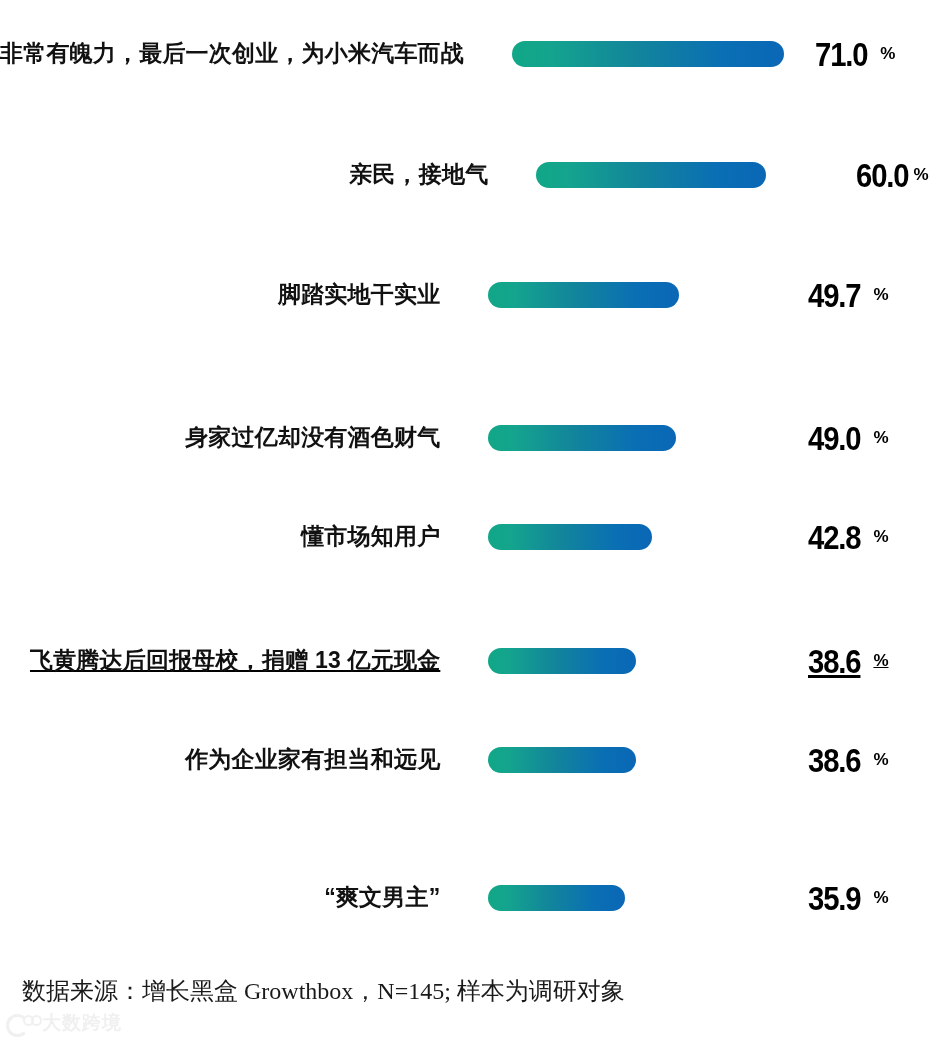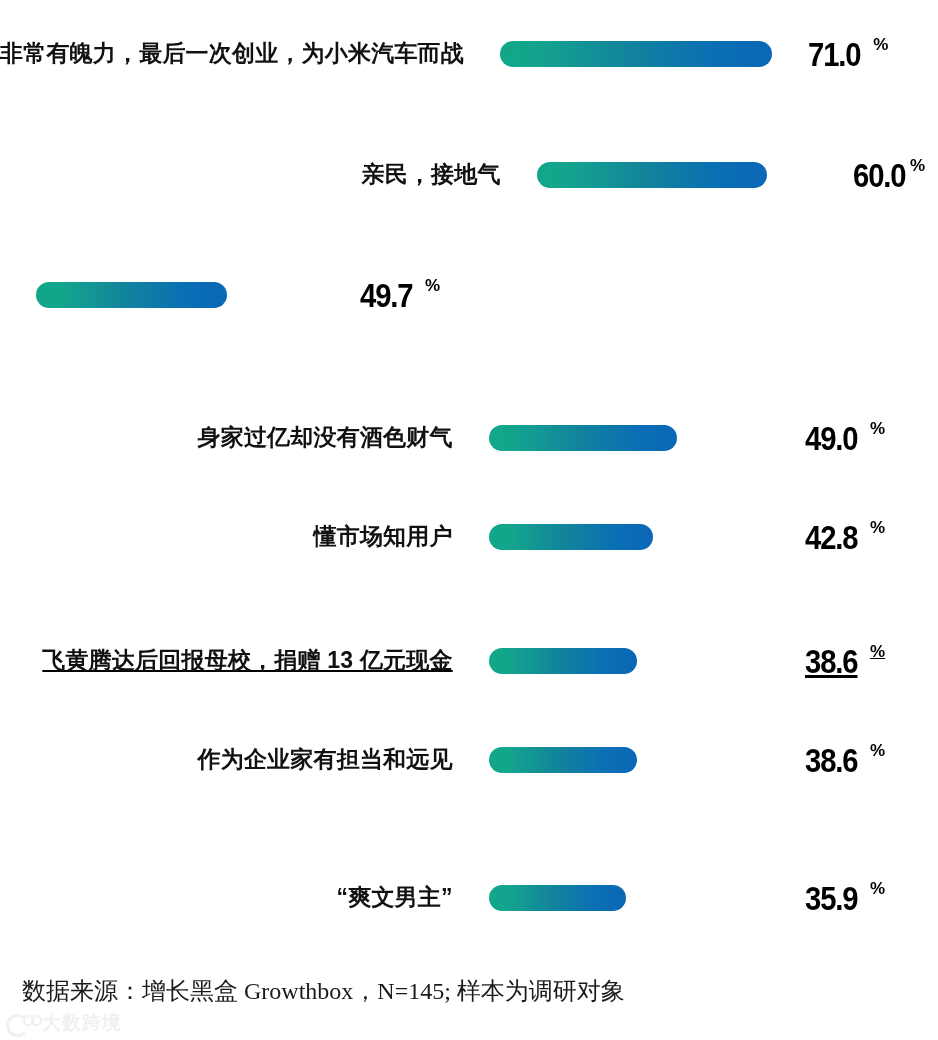--- a/index.html
+++ b/index.html
@@ -24,20 +24,21 @@
     height: 940px;
   }
 
   .row {
     position: absolute;
     left: 0;
     width: 928px;
     height: 60px;
     display: flex;
     align-items: center;
+    gap: 12px;
   }
 
   .row-label {
     width: 464px;
     text-align: right;
     font-size: 23px;
     font-weight: bold;
     color: #111111;
     letter-spacing: 0.2px;
     line-height: 1.1;
@@ -61,21 +62,21 @@
     height: 26px;
     border-radius: 13px;
     background: linear-gradient(90deg, #11a787 0%, #14a48e 14%, #12859b 45%, #0a6fb4 78%, #0a67b6 100%);
   }
 
   .value-zone {
     position: relative;
     width: 126px;
     margin-left: 12px;
     display: flex;
-    align-items: flex-start;
+    align-items: center;
     white-space: nowrap;
   }
 
   .value-num {
     font-size: 34px;
     font-weight: bold;
     color: #000000;
     letter-spacing: -1.3px;
     transform: scaleX(0.86);
     transform-origin: left center;
@@ -158,20 +159,21 @@
       <div class="row-label">亲民，接地气</div>
       <div class="bar-zone">
         <div class="bar" style="width: 230px;"></div>
       </div>
       <div class="value-zone">
         <span class="value-num">60.0</span>
         <span class="value-pct tight">%</span>
       </div>
     </div>
     <div class="row" style="top: 265px;">
+      <div class="row-label">脚踏实地干实业</div>
       <div class="bar-zone">
         <div class="bar" style="width: 191px;"></div>
       </div>
       <div class="value-zone">
         <span class="value-num">49.7</span>
         <span class="value-pct">%</span>
       </div>
     </div>
     <div class="row" style="top: 408px;">
       <div class="row-label">身家过亿却没有酒色财气</div>

